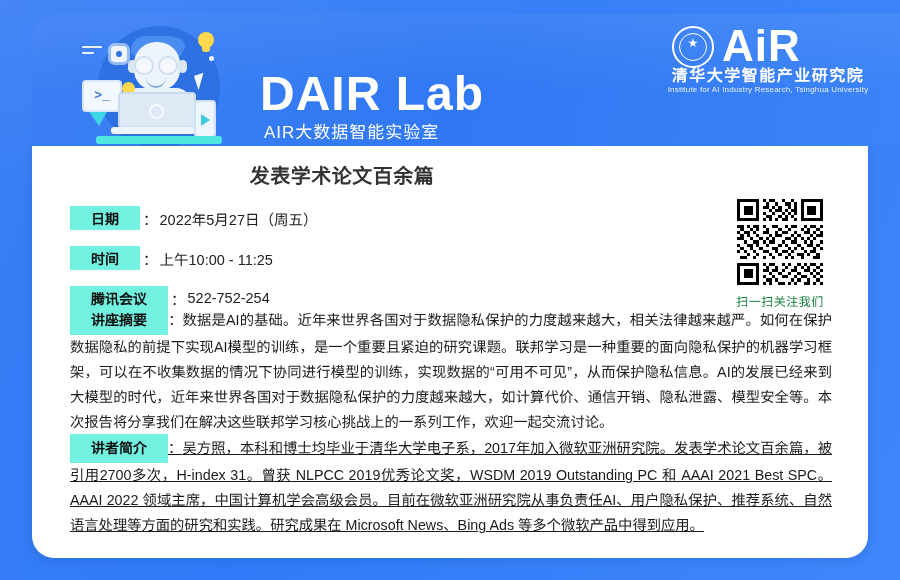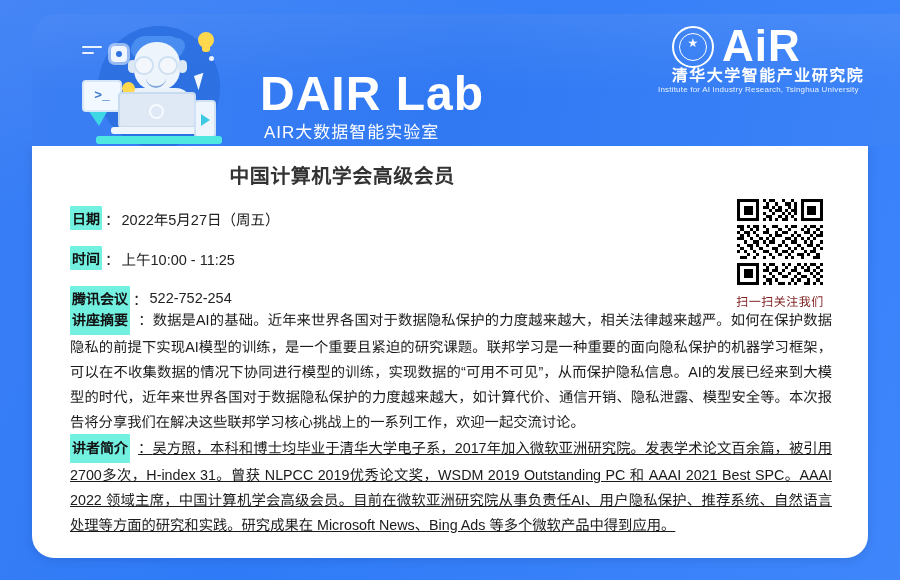--- a/index.html
+++ b/index.html
@@ -338,20 +338,21 @@
     color: #ffffff;
     font-size: 16px;
     font-weight: bold;
     letter-spacing: 1.5px;
     line-height: 1;
   }
   .air-en {
     position: absolute;
     left: 6px; top: 62px;
     width: 220px;
+    text-align: center;
     color: #e8f0ff;
     font-size: 8px;
     letter-spacing: .2px;
     line-height: 1;
   }
 
   
   .card {
     position: absolute;
     left: 32px;
@@ -385,21 +386,21 @@
   }
   .meta-row {
     display: flex;
     align-items: center;
     margin-bottom: 16px;
     font-size: 14.5px;
     color: #222222;
   }
   .tag {
     display: inline-block;
-    padding: 2px 2px;
+    padding: 2px 21px;
     background: #72f0e0;
     color: #111111;
     font-weight: bold;
     font-size: 14px;
     border-radius: 1px;
     white-space: nowrap;
   }
   .meta-sep { padding: 0 2px 0 3px; }
   .meta-val { white-space: nowrap; }
 
@@ -414,39 +415,39 @@
   .qr {
     width: 92px;
     height: 92px;
     background: #ffffff;
     position: relative;
     overflow: hidden;
   }
   .qr-cap {
     margin-top: 4px;
     font-size: 12px;
-    color: #7f1d1d;
+    color: #15803d;
     letter-spacing: .5px;
     white-space: nowrap;
   }
 
   
   .para {
     position: absolute;
     left: 38px;
     width: 762px;
     font-size: 14.3px;
     line-height: 25px;
     color: #1b1b1b;
     text-align: justify;
   }
   .para-abstract { top: 160px; }
   .para-bio { top: 288px; text-decoration: underline; }
 
-  .para .tag { margin-right: 8px; }
+  .para .tag { margin-right: 0; }
 </style>
 </head>
 <body>
 
 <div class="poster">
 
   <div class="header">
 
     <div class="illus">
       <div class="ill-disc"></div>
@@ -483,21 +484,21 @@
     <div class="airlogo">
       <div class="air-seal"></div>
       <div class="air-word">AiR</div>
       <div class="air-cn">清华大学智能产业研究院</div>
       <div class="air-en">Institute for AI Industry Research,  Tsinghua University</div>
     </div>
   </div>
 
   <div class="card">
 
-    <div class="talk-title">中国计算机学会高级会员</div>
+    <div class="talk-title">发表学术论文百余篇</div>
 
     <div class="meta">
 
       <div class="meta-row">
         <span class="tag">日期</span>
         <span class="meta-sep">：</span>
         <span class="meta-val">2022年5月27日（周五）</span>
       </div>
 
       <div class="meta-row">

